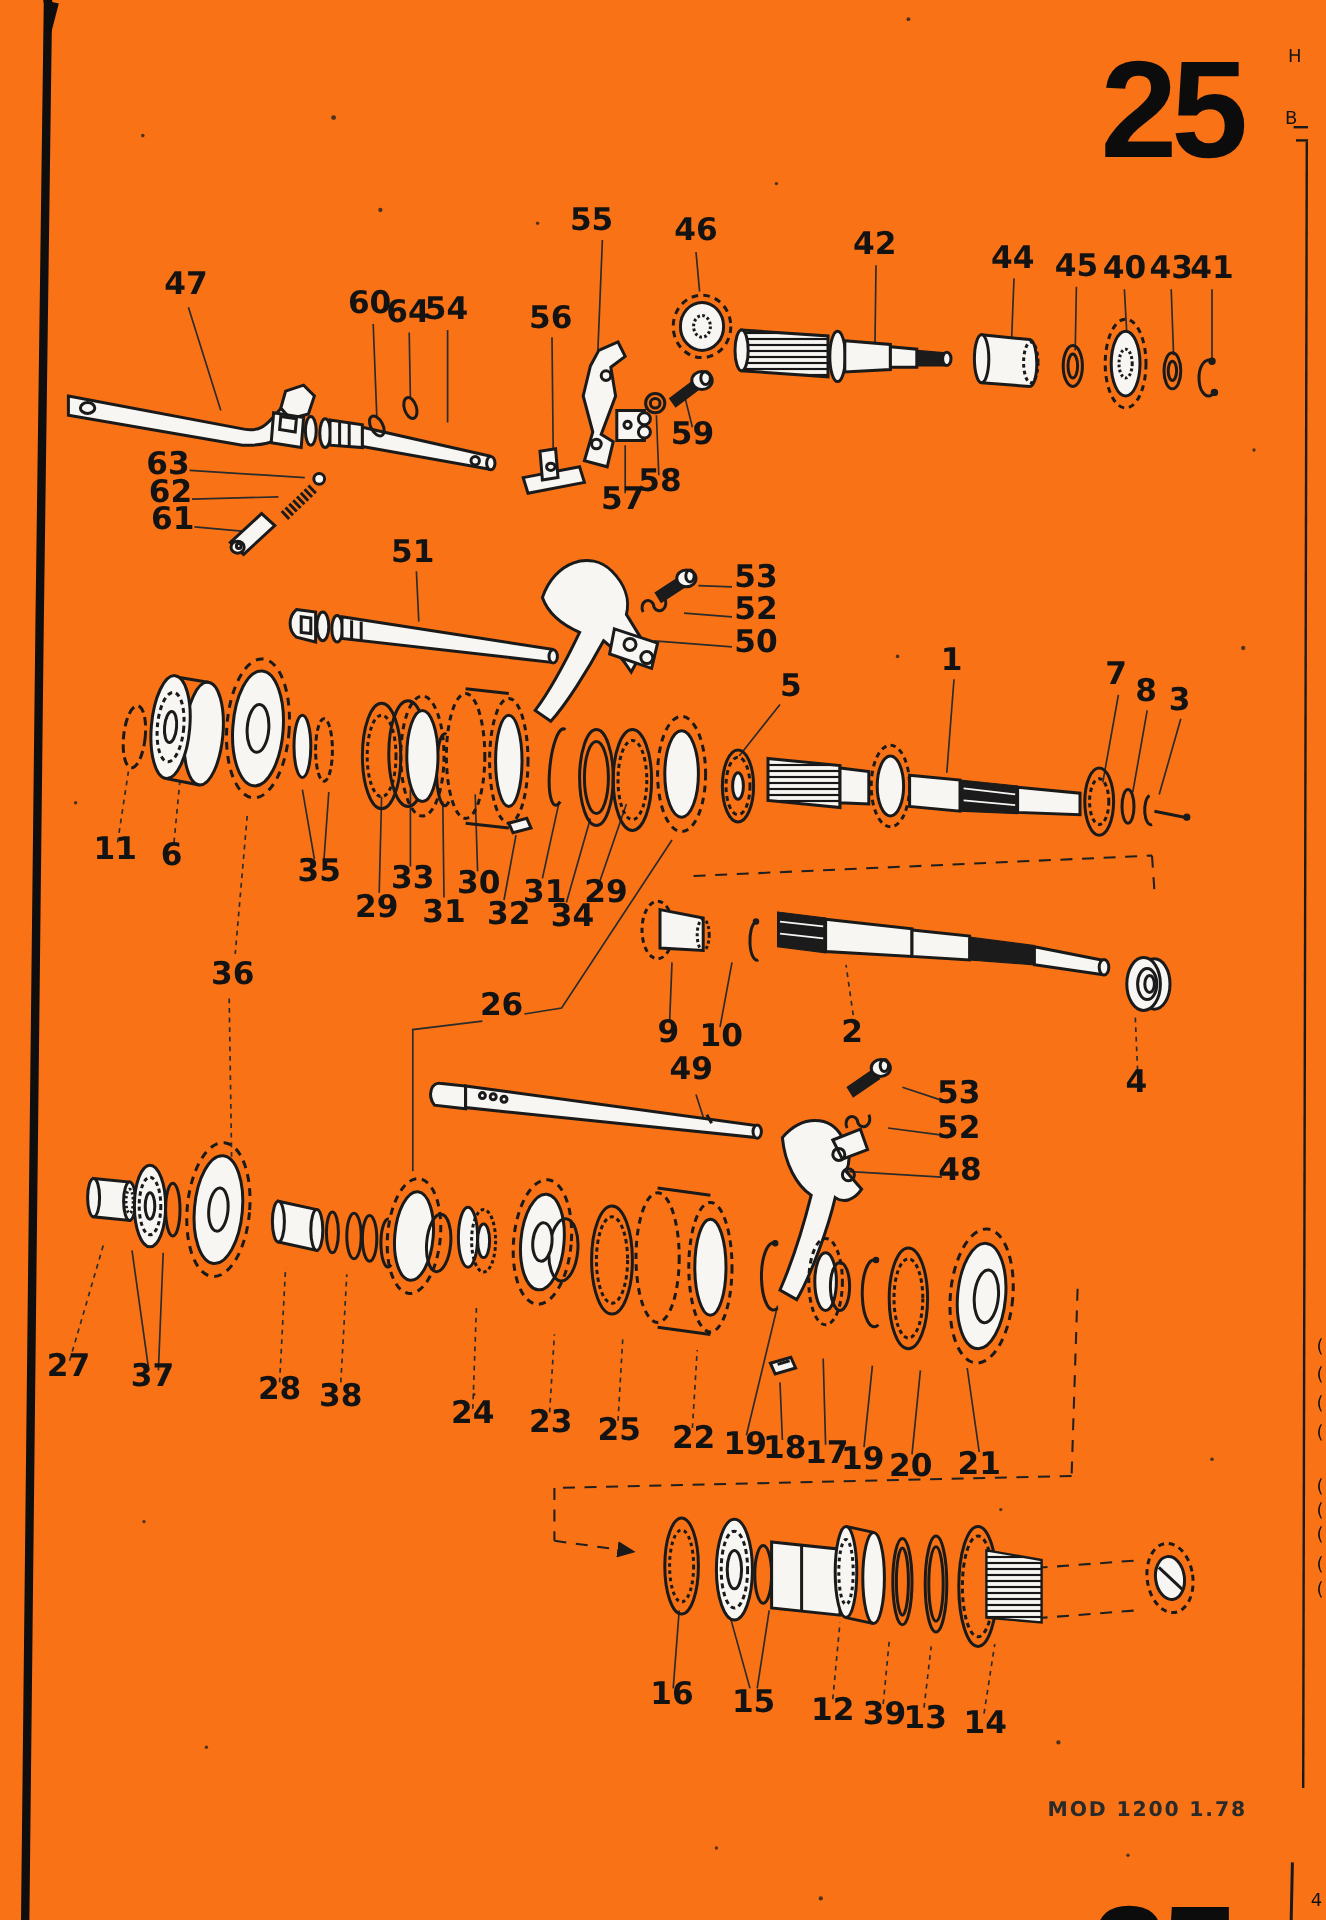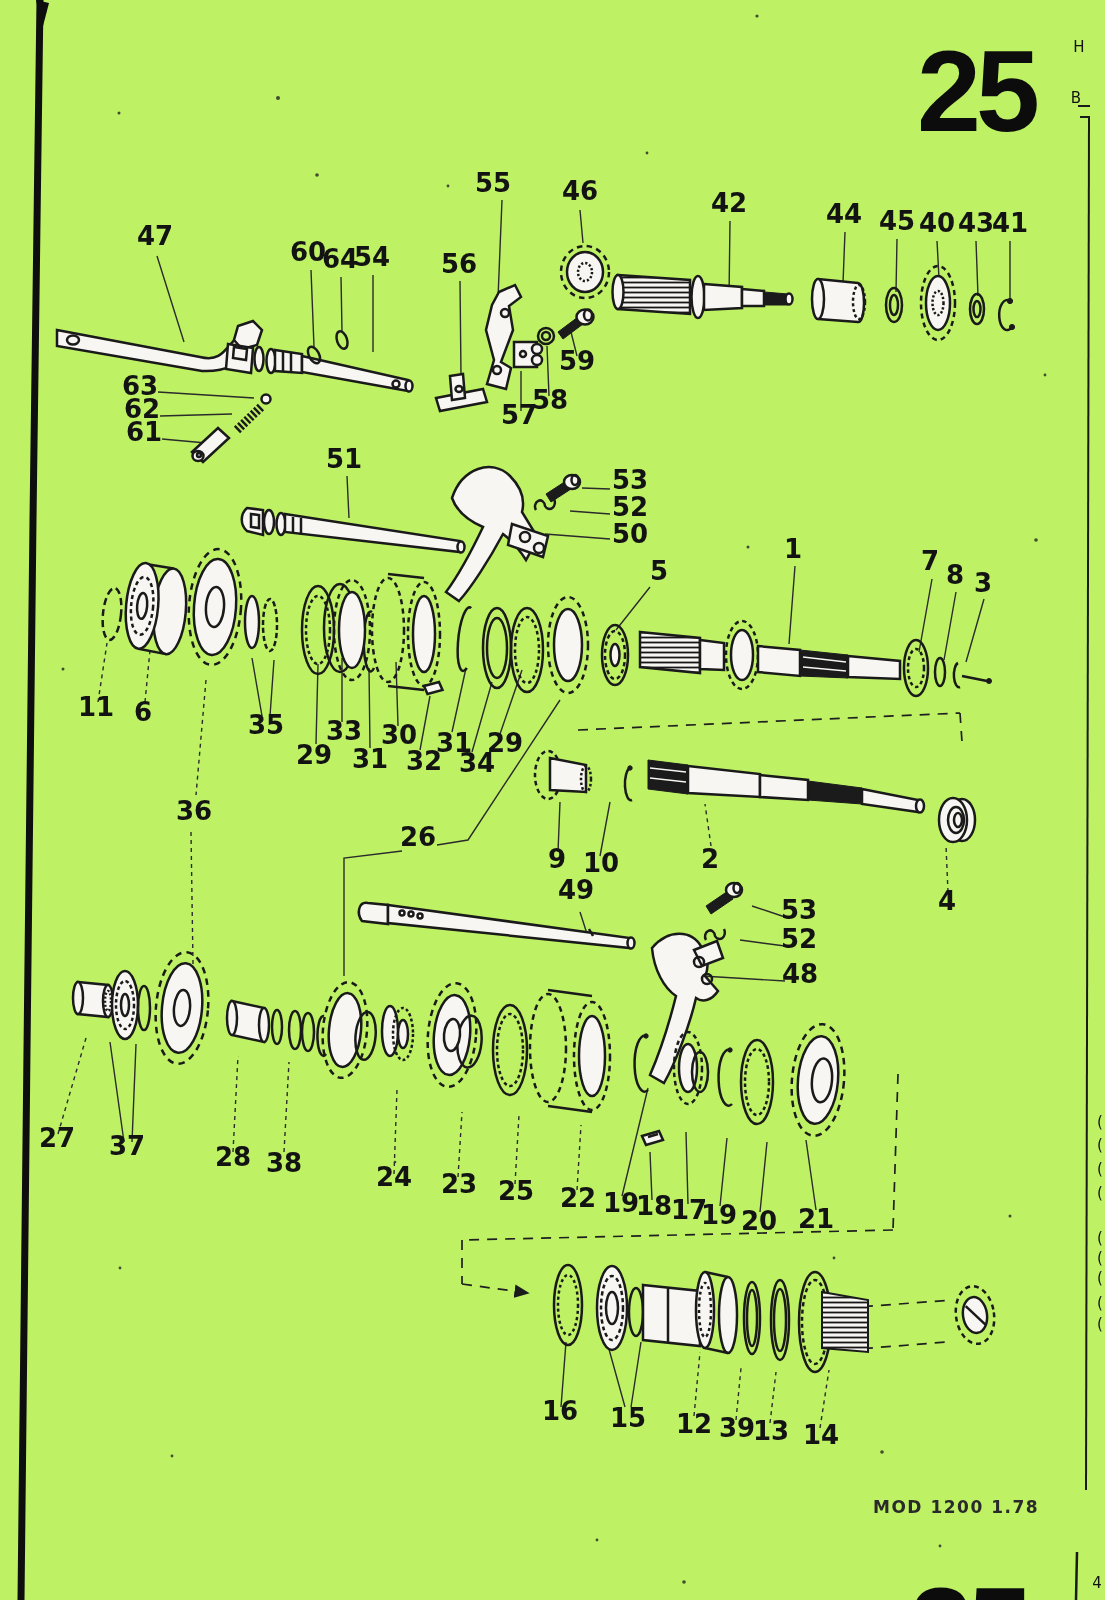--- a/index.html
+++ b/index.html
@@ -1,16 +1,16 @@
 <!DOCTYPE html>
 <html><head>
 <meta charset="utf-8">
 <style>
   html,body{margin:0;padding:0;background:#888;}
-  .page{position:relative;width:1105px;height:1600px;background:#bef264;overflow:hidden;}
+  .page{position:relative;width:1105px;height:1600px;background:#f97316;overflow:hidden;}
   svg{position:absolute;left:0;top:0;}
   
   .o{fill:#f7f6f2;stroke:#1a1a1a;stroke-width:2.5;}
   .n{fill:none;stroke:#1a1a1a;stroke-width:2.5;}
   .dk{fill:#1b1b1b;stroke:#1b1b1b;stroke-width:1;}
   .ld{stroke:#2b2b2b;stroke-width:1.4;fill:none;}
   .ldd{stroke:#2b2b2b;stroke-width:1.4;fill:none;stroke-dasharray:4 4;}
   .dash{stroke:#1f1f1f;stroke-width:1.7;fill:none;stroke-dasharray:10 8;}
   .plbl{font-family:"DejaVu Sans",sans-serif;font-weight:bold;font-size:26px;fill:#131313;text-anchor:middle;}
   .mgl{font-family:"DejaVu Sans",sans-serif;font-size:15px;fill:#131313;text-anchor:middle;}

